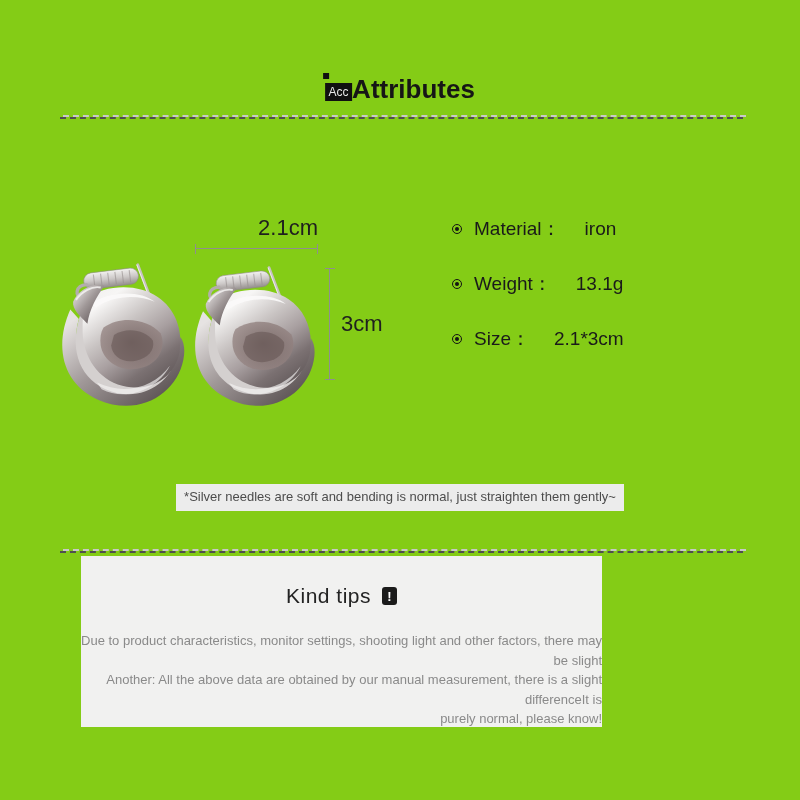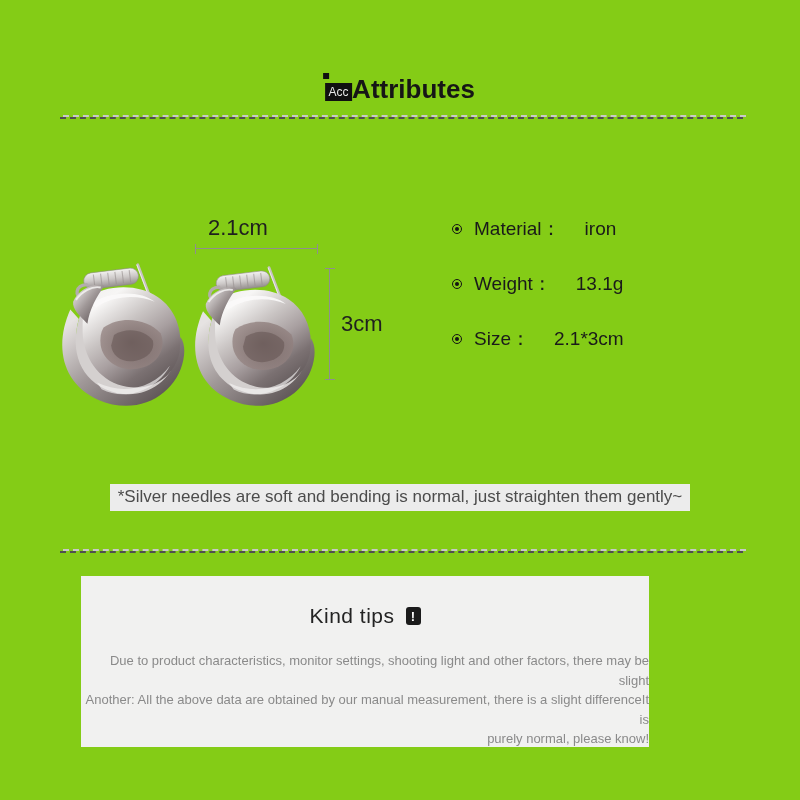--- a/index.html
+++ b/index.html
@@ -22,21 +22,21 @@
           border-top:2px dashed #4f4f4f; }
   .dash::before { content:""; position:absolute; left:3px; right:-3px; top:-4px;
                   border-top:2px dashed #c9c9c9; }
   .dash-top { top:117px; }
   .dash-bottom { top:551px; }
 
   
   .earrings-svg { position:absolute; left:56px; top:251px; }
 
   .dim-label { position:absolute; color:#1f1f1f; font-size:22px; }
-  .dim-w { left:208px; top:215px; width:123px; text-align:left; }
+  .dim-w { left:195px; top:215px; width:123px; text-align:right; }
   .dim-h { left:341px; top:311px; }
 
   .dimline-h { position:absolute; left:195px; top:248px; width:123px; height:1px; background:#8f8f8f; }
   .dimline-h::before, .dimline-h::after { content:""; position:absolute; top:-4px;
       width:1px; height:10px; background:#8f8f8f; }
   .dimline-h::before { left:0; } .dimline-h::after { right:0; }
 
   .dimline-v { position:absolute; left:329px; top:268px; width:1px; height:112px; background:#8f8f8f; }
   .dimline-v::before, .dimline-v::after { content:""; position:absolute; left:-4px;
       width:10px; height:1px; background:#8f8f8f; }
@@ -49,24 +49,24 @@
   .bullet { flex:0 0 auto; width:10px; height:10px; border:1.5px solid #141414; border-radius:50%;
             position:relative; margin-right:12px; }
   .bullet::after { content:""; position:absolute; left:50%; top:50%; width:4px; height:4px;
             margin:-2px 0 0 -2px; background:#141414; border-radius:50%; }
   .attr-label { font-weight:400; }
   .attr-value { margin-left:24px; }
 
   
   .note { position:absolute; left:0; right:0; top:484px; text-align:center; }
   .note span { display:inline-block; background:#ececec; color:#4c4c4c;
-               font-size:17px; line-height:22px; padding:2px 8px 3px; }
+               font-size:13px; line-height:22px; padding:2px 8px 3px; }
 
   
-  .tips-panel { position:absolute; left:81px; top:576px; width:568px; height:171px;
+  .tips-panel { position:absolute; left:81px; top:556px; width:521px; height:171px;
                 background:#f1f1f0; }
   .tips-title-row { display:flex; align-items:center; justify-content:center;
                     margin-top:28px; gap:11px; }
   .tips-title { font-size:21px; color:#232323; font-weight:400; letter-spacing:0.5px; }
   .excl-icon { display:flex; align-items:center; justify-content:center;
                width:15px; height:18px; background:#1b1b1b; border-radius:3px;
                color:#ffffff; font-size:13px; font-weight:700; line-height:1; }
   .tips-text { margin-top:23px; text-align:right; color:#8a8a8a;
                font-size:13px; line-height:19.5px; }
 </style>

